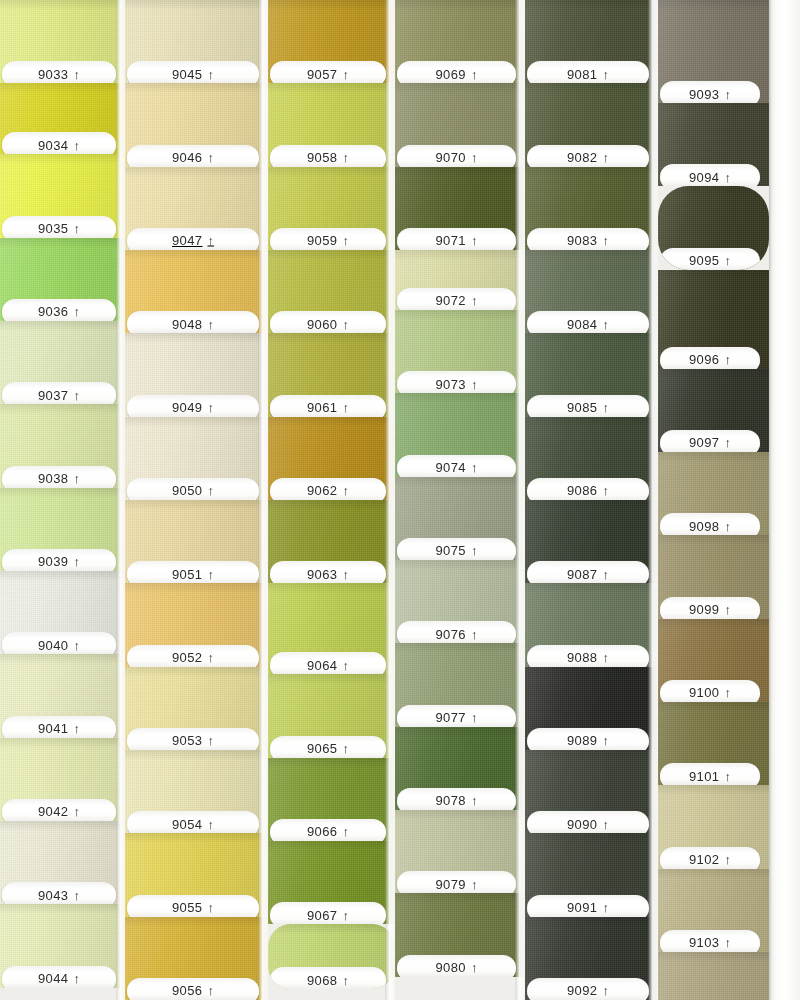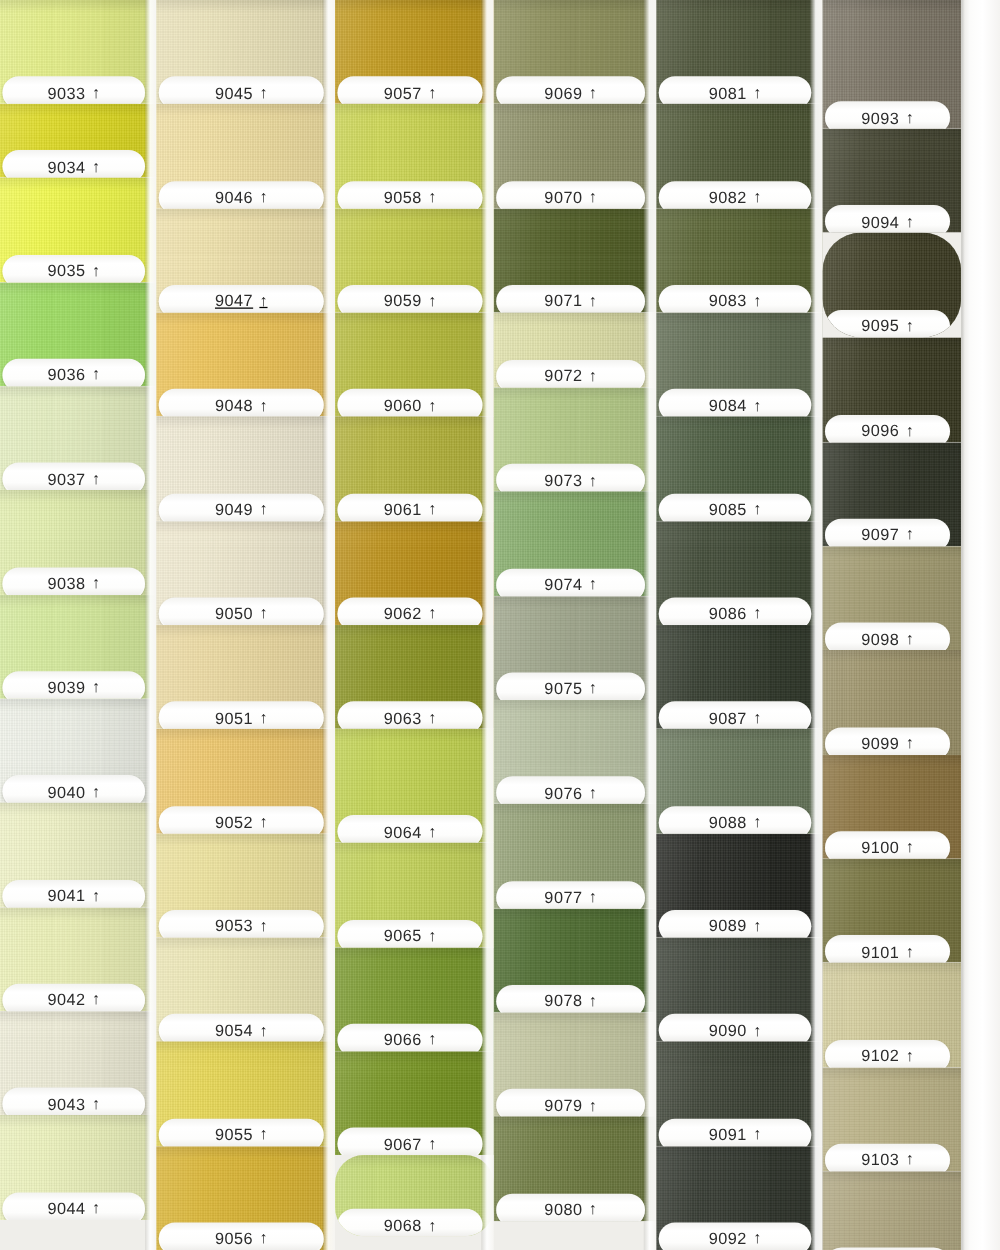--- a/index.html
+++ b/index.html
@@ -177,21 +177,21 @@
 
   <div id="columns">
       <div class="swatch-column" style="width: 125px;">
         <div class="swatch-cell" style="height: 83.3333px;">
           <div class="patch" style="background: rgb(228, 239, 134);"></div>
           <div class="label-pill" style="bottom: -4px;">
             <span class="label-code">9033</span>
             <span class="label-arrow">↑</span>
           </div>
         </div>
-        <div class="swatch-cell" style="height: 59px;">
+        <div class="swatch-cell" style="height: 71px;">
           <div class="patch" style="background: rgb(220, 216, 32);"></div>
           <div class="label-pill" style="bottom: -4px;">
             <span class="label-code">9034</span>
             <span class="label-arrow">↑</span>
           </div>
         </div>
         <div class="swatch-cell" style="height: 83.3333px;">
           <div class="patch" style="background: rgb(238, 247, 72);"></div>
           <div class="label-pill" style="bottom: -4px;">
             <span class="label-code">9035</span>
@@ -626,21 +626,21 @@
             <span class="label-arrow">↑</span>
           </div>
         </div>
         <div class="swatch-cell" style="height: 83.3333px; border-radius: 31px;">
           <div class="patch" style="background: rgb(59, 58, 33);"></div>
           <div class="label-pill" style="bottom: -4px;">
             <span class="label-code">9095</span>
             <span class="label-arrow">↑</span>
           </div>
         </div>
-        <div class="swatch-cell" style="height: 84px;">
+        <div class="swatch-cell" style="height: 99px;">
           <div class="patch" style="background: rgb(55, 55, 31);"></div>
           <div class="label-pill" style="bottom: -4px;">
             <span class="label-code">9096</span>
             <span class="label-arrow">↑</span>
           </div>
         </div>
         <div class="swatch-cell" style="height: 83.3333px;">
           <div class="patch" style="background: rgb(47, 51, 38);"></div>
           <div class="label-pill" style="bottom: -4px;">
             <span class="label-code">9097</span>

